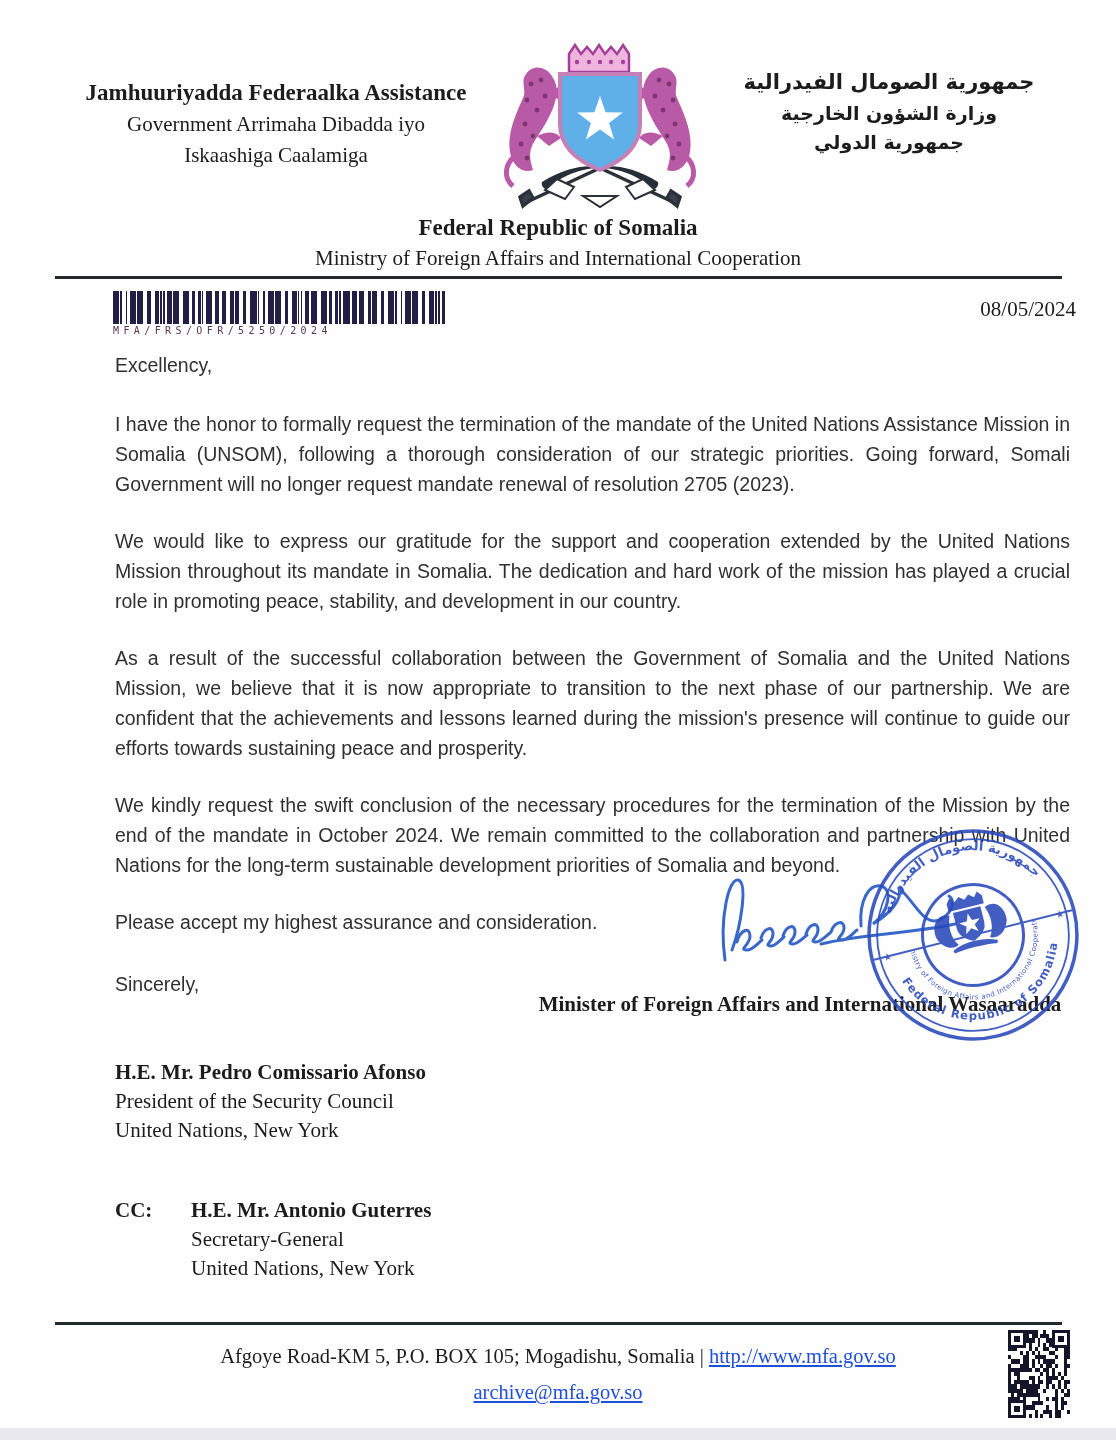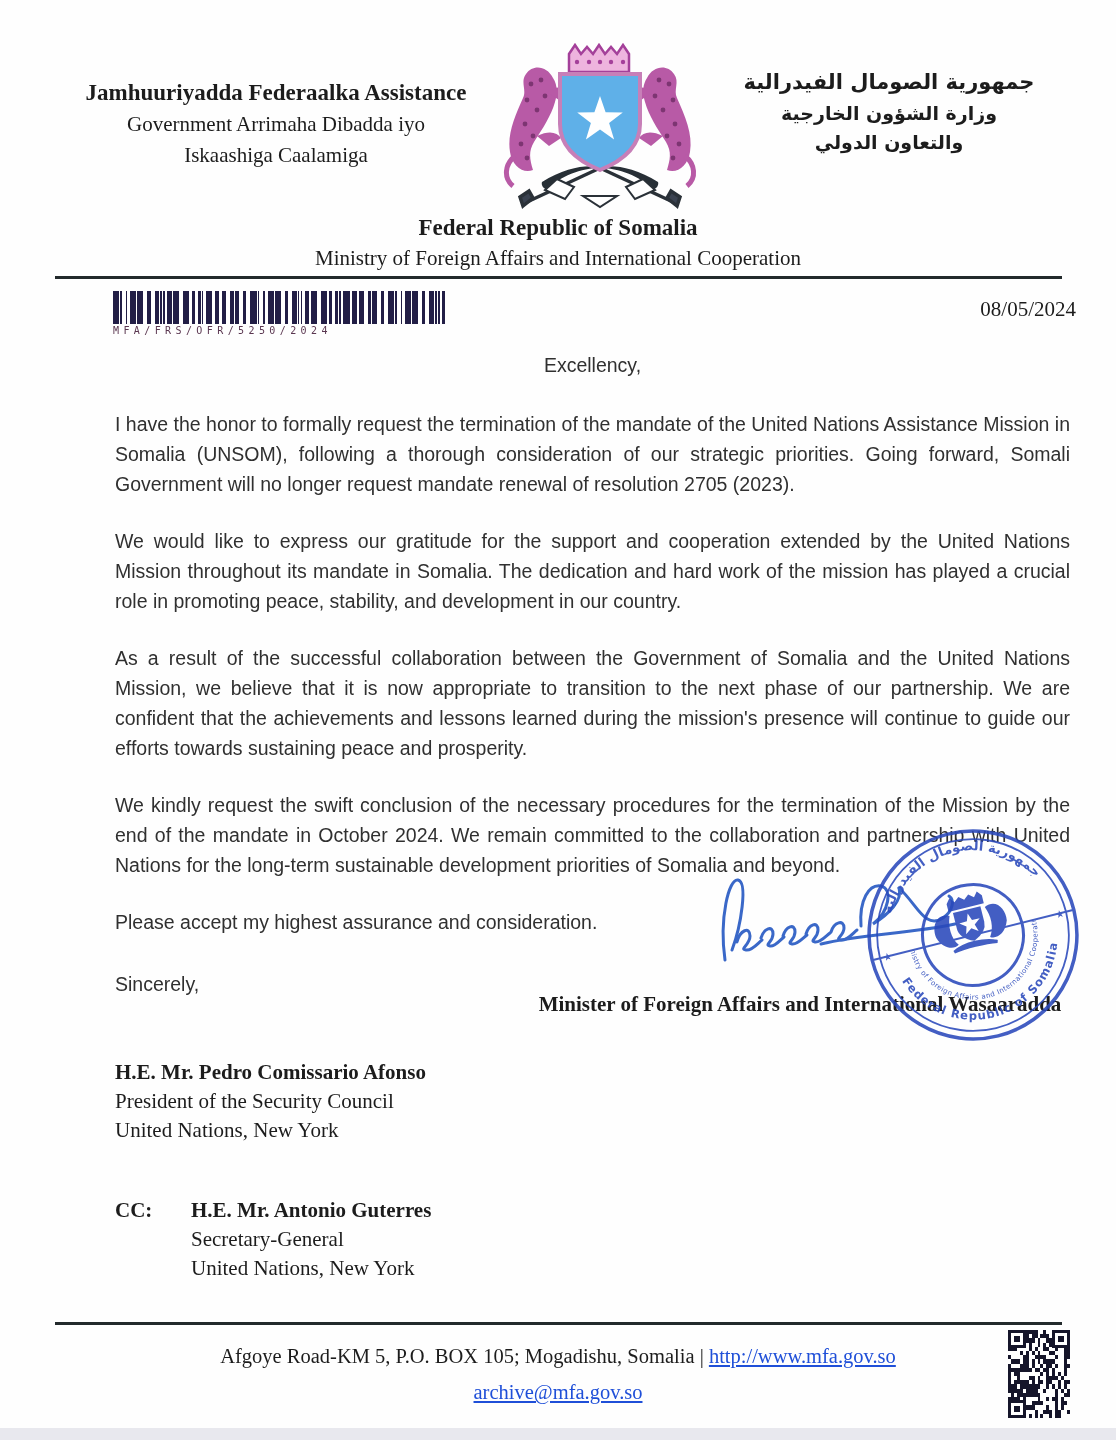--- a/index.html
+++ b/index.html
@@ -27,21 +27,21 @@
   .barcode-bars{width:332px;height:33px;overflow:hidden;white-space:nowrap;font-size:0;background:#fff;}
   .barcode-bars i{display:inline-block;height:33px;background:#221e46;}
   .barcode-code{margin-top:1px;font-family:"DejaVu Sans Mono",monospace;font-size:10px;
                 letter-spacing:4.4px;color:#5a3650;white-space:nowrap;overflow:hidden;width:332px;}
   .date{position:absolute;top:297px;right:40px;font-size:21px;}
 
   
   .body-block{position:absolute;top:350px;left:115px;right:46px;
               font-family:"Liberation Sans",sans-serif;font-size:19.5px;line-height:30px;color:#303030;}
   .body-block p{margin:0 0 27px 0;text-align:justify;}
-  .body-block .salutation{margin-bottom:29px;text-align:center;}
+  .body-block .salutation{margin-bottom:29px;text-align:left;}
   .body-block .closing{text-align:left;margin-bottom:32px;}
   .body-block .signoff{text-align:left;margin-bottom:0;}
 
   
   .signature-svg{position:absolute;top:860px;left:703px;width:272px;height:108px;}
   .sig-name{position:absolute;top:957px;left:530px;width:545px;text-align:center;
             font-weight:bold;font-size:21px;}
   .sig-title{position:absolute;top:992px;left:500px;width:600px;text-align:center;
              font-weight:bold;font-size:21px;}
   .stamp{position:absolute;top:824px;right:32px;width:222px;height:222px;
@@ -144,21 +144,21 @@
         <circle cx="126" cy="22" r="2.2"></circle>
     </g>
 
     <path d="M63,34 h80 v50 q0,30 -40,46 q-40,-16 -40,-46 z" fill="#5fb0e8" stroke="#c77fb8" stroke-width="4"></path>
     <polygon fill="#ffffff" points="103,56 108.6,72.2 125.8,72.6 112.1,83.0 117.1,99.4 103,89.6 88.9,99.4 93.9,83.0 80.2,72.6 97.4,72.2"></polygon>
   </svg>
 
   <div class="hdr-arabic">
     <div class="a1">جمهورية الصومال الفيدرالية</div>
     <div class="a2">وزارة الشؤون الخارجية</div>
-    <div class="a3">والتعاون الدولي</div>
+    <div class="a3">جمهورية الدولي</div>
   </div>
 
   <div class="hdr-title">
     <div class="t1">Federal Republic of Somalia</div>
     <div class="t2">Ministry of Foreign Affairs and International Cooperation</div>
   </div>
 
   <div class="rule rule-top"></div>
 
   <div class="barcode-wrap">

